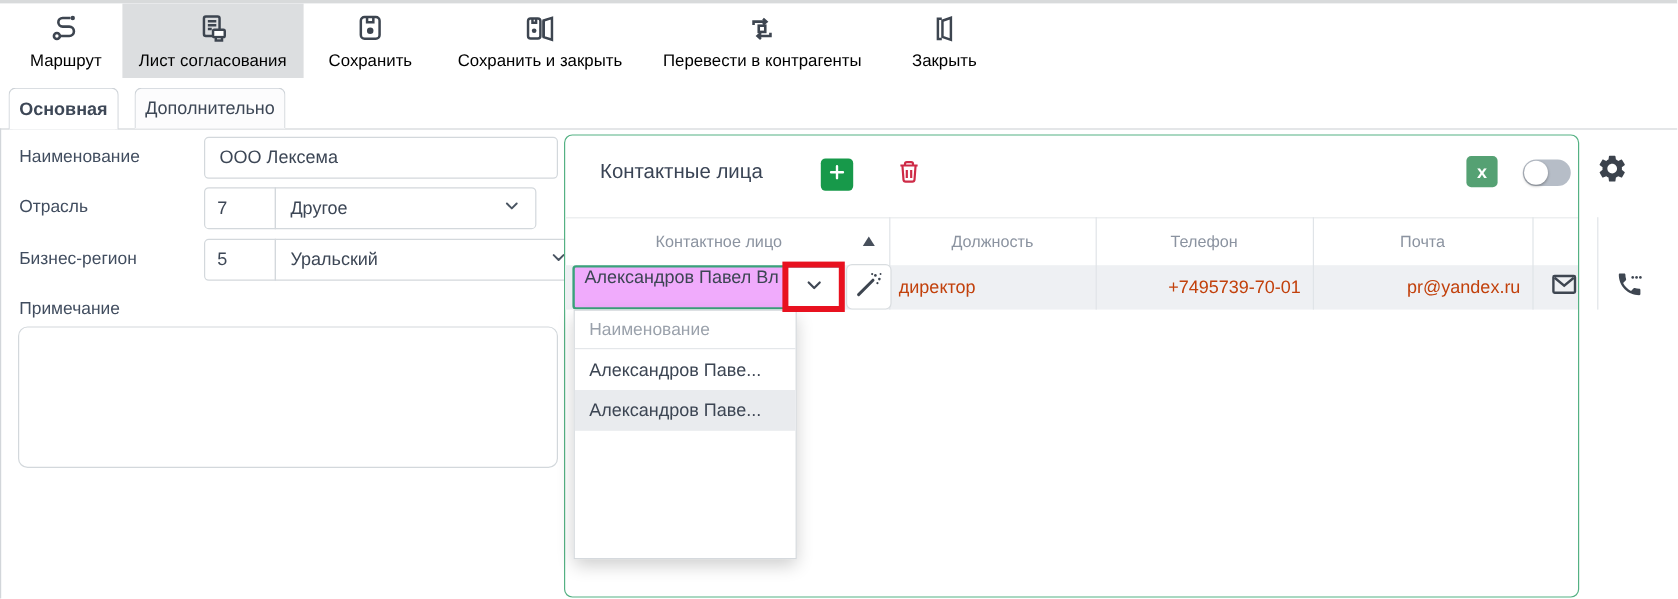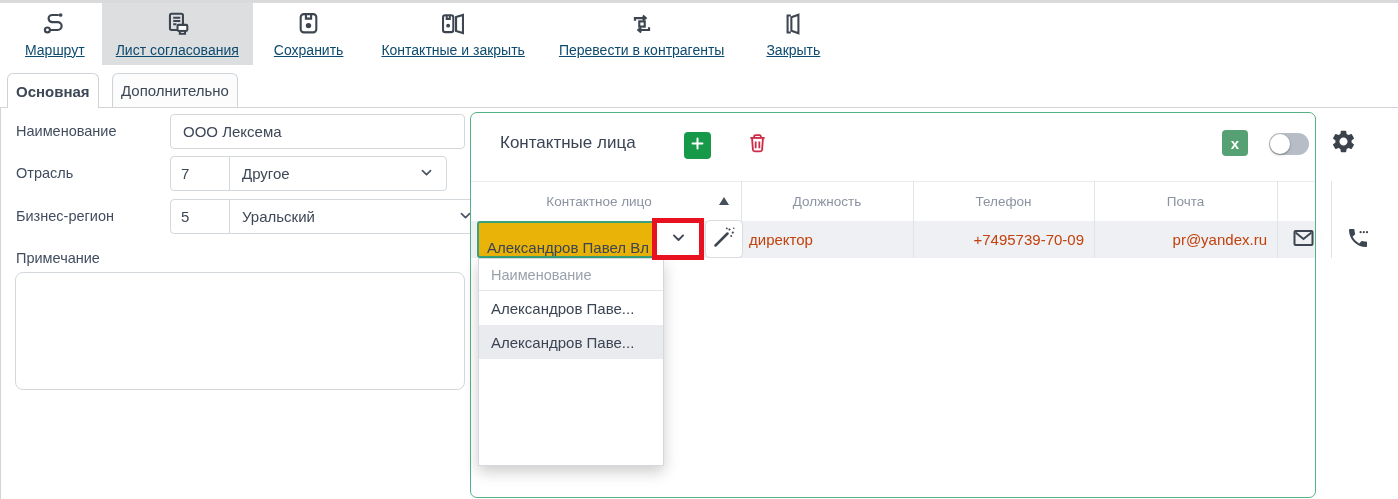--- a/index.html
+++ b/index.html
@@ -11,21 +11,21 @@
   }
   .abs { position:absolute; }
 
   
   .topstrip { left:0; top:0; width:100%; height:3px; background:#d8dadb; }
 
   
   .toolbar { left:0; top:3px; width:100%; height:62px; display:flex; align-items:stretch; padding-left:8px; background:#fff; }
   .tb-btn { display:flex; flex-direction:column; align-items:center; justify-content:center; gap:5px; cursor:pointer; }
   .tb-btn.active { background:#dcdee0; }
-  .tb-label { font-size:14px; color:#0c4a6e; white-space:nowrap;text-decoration:underline; }
+  .tb-label { font-size:14px; color:#000000; white-space:nowrap; }
   .tb-icon { height:26px; display:flex; align-items:center; justify-content:center; }
   .tb-icon svg { stroke:#3d4550; }
 
   
   .tab { top:73px; background:#fff; border:1px solid #ced3d8; border-bottom:none;
          border-radius:6px 6px 0 0; display:flex; align-items:center; padding:0 8px;
          font-size:15px; color:#3d4756; cursor:pointer; }
   .tab.active { height:35px; z-index:3; font-weight:bold; }
   .tab.inactive { height:34px; z-index:1; background:#fcfcfd; }
 
@@ -64,21 +64,21 @@
   .vline { top:68px; height:77px; width:1px; background:#e0e4e8; }
   .grid-row { left:0px; top:108px; width:100%; height:37px; background:#eef0f3; }
   .cell { top:108px; height:37px; display:flex; align-items:center; font-size:15px; color:#c2410c; }
   .cell.right { justify-content:flex-end; }
   .row-icon-btn { top:108px; height:37px; display:flex; align-items:center; justify-content:center; cursor:pointer; }
   .sort-tri { width:0; height:0; border-left:5px solid transparent; border-right:5px solid transparent;
               border-bottom:8px solid #474f5b; }
 
   
   .combobox { left:477px; top:221px; width:226px; height:37px; border:2px solid #3aa27b; border-radius:3px;
-              background:#eab308; z-index:5; display:flex; align-items:flex-end; overflow:hidden; }
+              background:#f0abfc; z-index:5; display:flex; align-items:flex-start; overflow:hidden; }
   .combobox .text { flex:1; padding-left:8px; font-size:15px; color:#3c4553; white-space:nowrap; overflow:hidden; }
   .combobox .dd-btn { width:45px; height:100%; display:flex; align-items:center; justify-content:center;
                       background:#fff; cursor:pointer; flex:none; }
   .wand-btn { left:705px; top:220px; width:38px; height:38px; background:#fff; border:1px solid #d9dde0;
               border-radius:5px; z-index:5; display:flex; align-items:center; justify-content:center; cursor:pointer; }
 
   
   .dropdown { left:478px; top:258px; width:186px; height:208px; background:#fff; border:1px solid #d5d9dd;
               box-shadow:0 6px 14px rgba(0,0,0,.2); z-index:6; }
   .dd-header { height:32px; display:flex; align-items:center; padding-left:12px; font-size:14.5px;
@@ -131,21 +131,21 @@
     <div class="tb-btn" style="padding:0 17px">
       <span class="tb-icon">
         <svg width="26" height="26" viewBox="0 0 24 24" fill="none" stroke-width="1.9">
           <rect x="2.8" y="4" width="9.5" height="15.5" rx="2"></rect>
           <path d="M6.2 4v3.4h2.8V4"></path>
           <circle cx="7.5" cy="13.5" r="1.8" fill="#3d4550" stroke="none"></circle>
           <path d="M14.8 5.6 21.2 3.6v16.8l-6.4-2z"></path>
           <path d="M14.8 5.6v12.8"></path>
         </svg>
       </span>
-      <span class="tb-label">Контактные и закрыть</span>
+      <span class="tb-label">Сохранить и закрыть</span>
     </div>
     <div class="tb-btn" style="padding:0 17px">
       <span class="tb-icon">
         <svg width="26" height="26" viewBox="0 0 24 24" fill="none" stroke-width="2">
           <path d="M5.5 9V6.5h9.5"></path>
           <path d="M12.8 4.2 15.4 6.5l-2.6 2.3"></path>
           <path d="M18.5 15v2.5H9"></path>
           <path d="M11.2 19.8 8.6 17.5l2.6-2.3"></path>
           <rect x="9.5" y="9.6" width="5" height="4.8"></rect>
         </svg>
@@ -252,21 +252,21 @@
     </div>
     <div class="abs col-h" style="left:623px;width:183px">
       <span>Почта</span>
     </div>
     <div class="abs col-h" style="left:442px;width:181px">
       <span>Телефон</span>
     </div>
 
     <div class="abs grid-row"></div>
     <div class="abs cell" style="left:278px;width:160px">директор</div>
-    <div class="abs cell right" style="left:442px;width:171px">+7495739-70-09</div>
+    <div class="abs cell right" style="left:442px;width:171px">+7495739-70-01</div>
     <div class="abs cell right" style="left:623px;width:173px">pr@yandex.ru</div>
     <div class="abs row-icon-btn" style="left:815px;width:34px">
       <span>
         <svg width="27" height="24" viewBox="0 0 24 24" fill="none" stroke="#3e4651" stroke-width="2">
             <rect x="3" y="5" width="18" height="14" rx="1"></rect>
             <path d="M4 6.5 12 13l8-6.5"></path>
           </svg>
       </span>
     </div>
     <div class="abs row-icon-btn" style="left:870px;width:34px">

